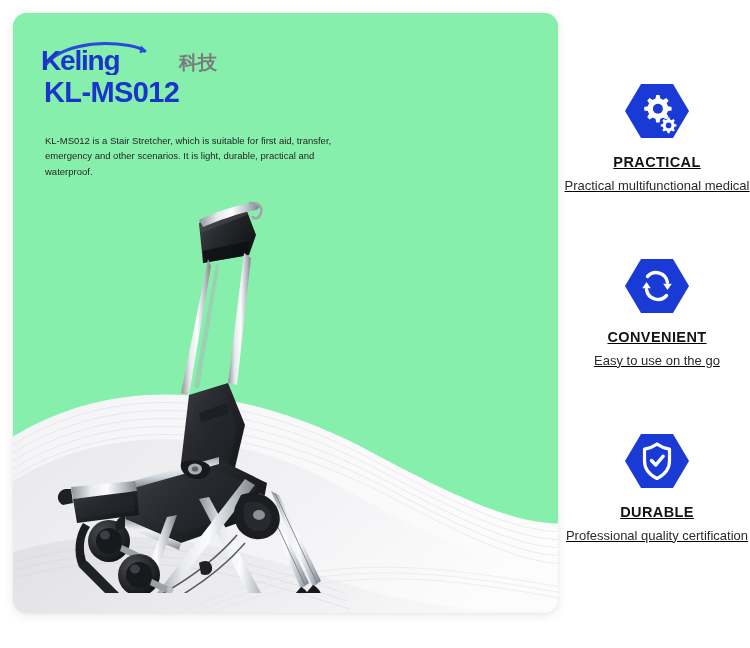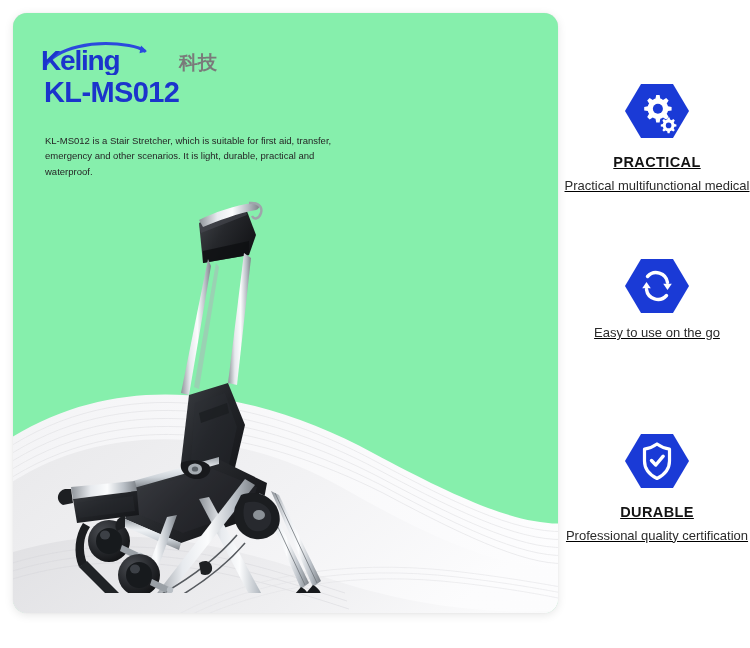--- a/index.html
+++ b/index.html
@@ -367,20 +367,21 @@
       <svg width="64" height="62" viewBox="0 0 64 62" xmlns="http://www.w3.org/2000/svg">
         <polygon points="16,4 48,4 64,31 48,58 16,58 0,31" fill="#1a3ad6"></polygon>
         <g fill="none" stroke="#ffffff" stroke-width="3.4" stroke-linecap="round">
           <path d="M21.5 34.5 A 11.5 11.5 0 0 0 41.5 40.5"></path>
           <path d="M42.5 27.5 A 11.5 11.5 0 0 0 22.5 21.5"></path>
         </g>
         <path d="M21.5 27.0 L25.8 33.2 L17.2 33.2 Z" fill="#ffffff"></path>
         <path d="M42.5 35.0 L38.2 28.8 L46.8 28.8 Z" fill="#ffffff"></path>
       </svg>
     </div>
+    <p class="feature-title">CONVENIENT</p>
     <p class="feature-subtitle">Easy to use on the go</p>
   </div>
 
   <div class="feature-item" id="feature-durable">
     <div class="feature-hex">
       <svg width="64" height="62" viewBox="0 0 64 62" xmlns="http://www.w3.org/2000/svg">
         <polygon points="16,4 48,4 64,31 48,58 16,58 0,31" fill="#1a3ad6"></polygon>
         <path d="M32 14 C 27 17.5, 22.5 18.8, 19.5 19.2 L 19.5 31
                  C 19.5 39.5, 25 45, 32 48.5
                  C 39 45, 44.5 39.5, 44.5 31

